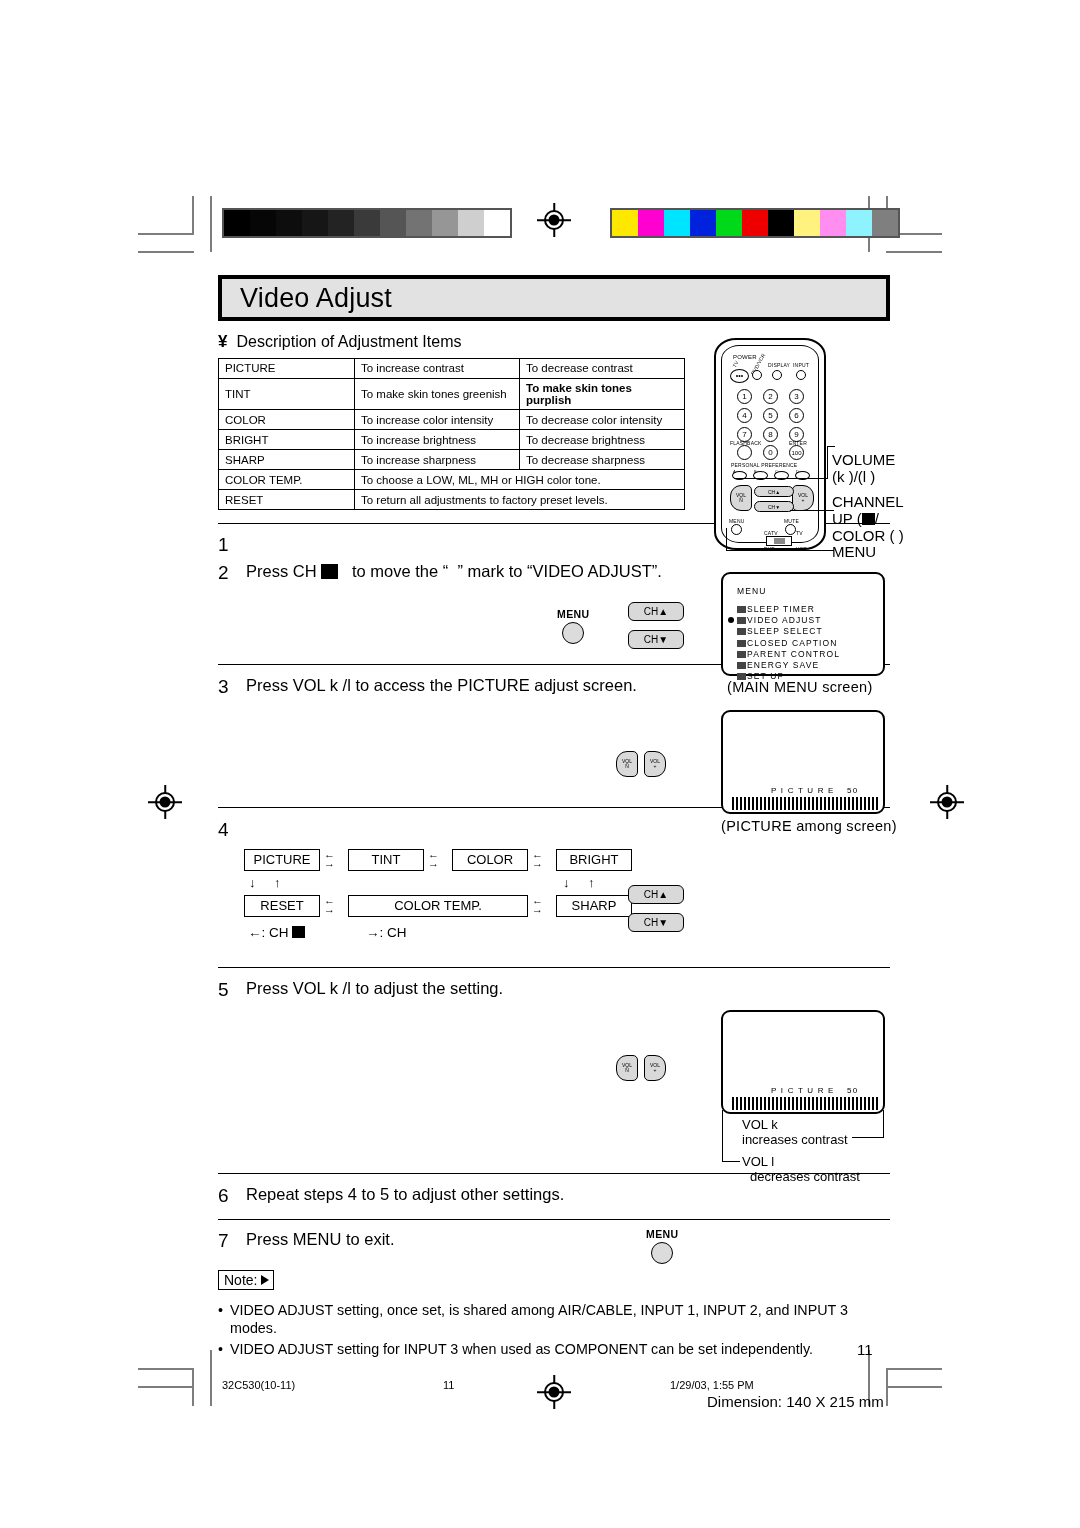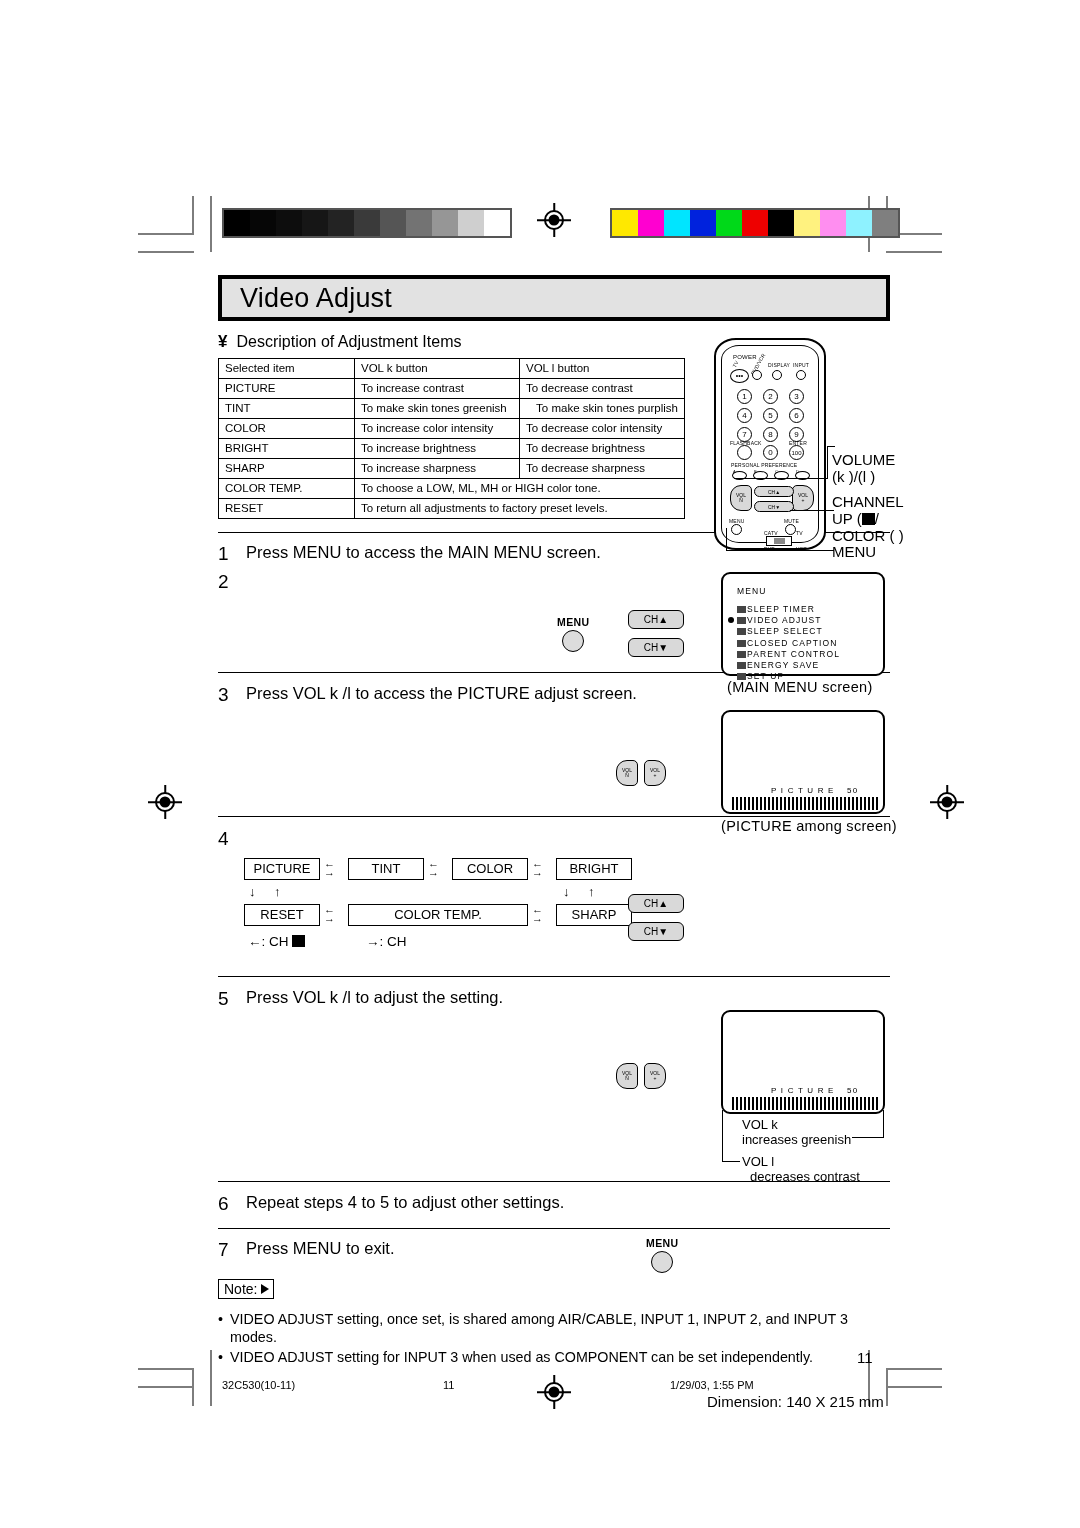--- a/index.html
+++ b/index.html
@@ -224,33 +224,28 @@
   </div>
 
   <div class="sec-head">
     <span class="yen">¥</span>
     <span>Description of Adjustment Items</span>
   </div>
 
   <table class="adj">
     <tbody id="tableBody">
         <tr>
-          <td class="c1">Selected item</td>
-          <td class="c2">VOL  k   button</td>
-          <td class="c3">VOL  l    button</td>
-        </tr>
-        <tr>
           <td class="c1">PICTURE</td>
           <td class="c2" style="text-align: left;">To increase contrast</td>
           <td class="c3" style="text-align: left;">To decrease contrast</td>
         </tr>
         <tr>
           <td class="c1">TINT</td>
           <td class="c2" style="text-align: left;">To make skin tones greenish</td>
-          <td class="c3" style="text-align: right;">To make skin tones purplish</td>
+          <td class="c3" style="text-align: left; font-weight: bold;">To make skin tones purplish</td>
         </tr>
         <tr>
           <td class="c1">COLOR</td>
           <td class="c2" style="text-align: left;">To increase color intensity</td>
           <td class="c3" style="text-align: left;">To decrease color intensity</td>
         </tr>
         <tr>
           <td class="c1">BRIGHT</td>
           <td class="c2" style="text-align: left;">To increase brightness</td>
           <td class="c3" style="text-align: left;">To decrease brightness</td>
@@ -269,24 +264,28 @@
           <td colspan="2">To return all adjustments to factory preset levels.</td>
         </tr>
       </tbody>
   </table>
 
   <div class="hr" style="margin-top:13px;width:672px;"></div>
 
   <div style="margin-top:9px;">
     <div class="step">
       <span class="n">1</span>
-      <span>Press MENU to access the MAIN MENU screen.</span>
     </div>
     <div class="step" style="margin-top:3px;">
       <span class="n">2</span>
+      <span>
+        <span>Press CH</span>
+        <span class="blk"></span>
+        &nbsp;&nbsp;<span>to move the “</span>&nbsp;&nbsp;<span>” mark to “VIDEO ADJUST”.</span>
+      </span>
     </div>
   </div>
 
   <div style="position:relative;height:78px;">
     <div style="position:absolute;left:339px;top:22px;text-align:center;">
       <div style="font-size:10.5px;font-weight:bold;letter-spacing:.4px;">MENU</div>
       <div style="width:22px;height:22px;border:1.4px solid #000;border-radius:50%;background:#dcdcdc;margin:2px auto 0;"></div>
     </div>
     <div class="chbtn" style="left:410px;top:16px;width:56px;height:19px;font-size:10px;">
       <span>CH▲</span>
@@ -586,21 +585,21 @@
   <div class="bartxt" style="left:124px;top:74px;">50</div>
   <div class="barmeter" style="left:9px;top:85px;width:146px;"></div>
 </div>
 <div class="callout" style="left:722px;top:1110px;height:52px;"></div>
 <div class="calloutline" style="left:722px;top:1161px;width:18px;"></div>
 <div class="callout" style="left:883px;top:1110px;height:27px;"></div>
 <div class="calloutline" style="left:852px;top:1137px;width:32px;"></div>
 
 <div class="ctext" style="left:742px;top:1118px;">
   <span>VOL k</span><br>
-  <span>increases greenish</span>
+  <span>increases contrast</span>
 </div>
 <div class="ctext" style="left:742px;top:1155px;">
   <span>VOL l</span><br>
   <span style="margin-left:8px;display:inline-block;">decreases contrast</span>
 </div>
 
 <div class="footer" style="left:222px;top:1379px;">32C530(10-11)</div>
 <div class="footer" style="left:443px;top:1379px;">11</div>
 <div class="footer" style="left:670px;top:1379px;">1/29/03, 1:55 PM</div>
 <div class="foot-dim" style="left:707px;top:1393px;">Dimension: 140  X 215 mm</div>

